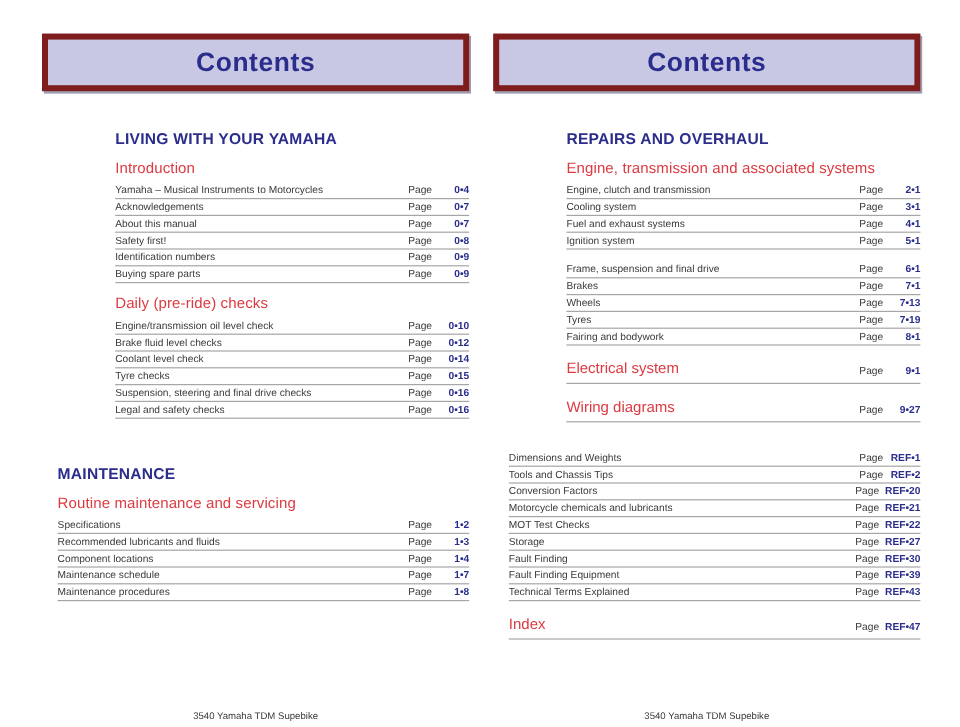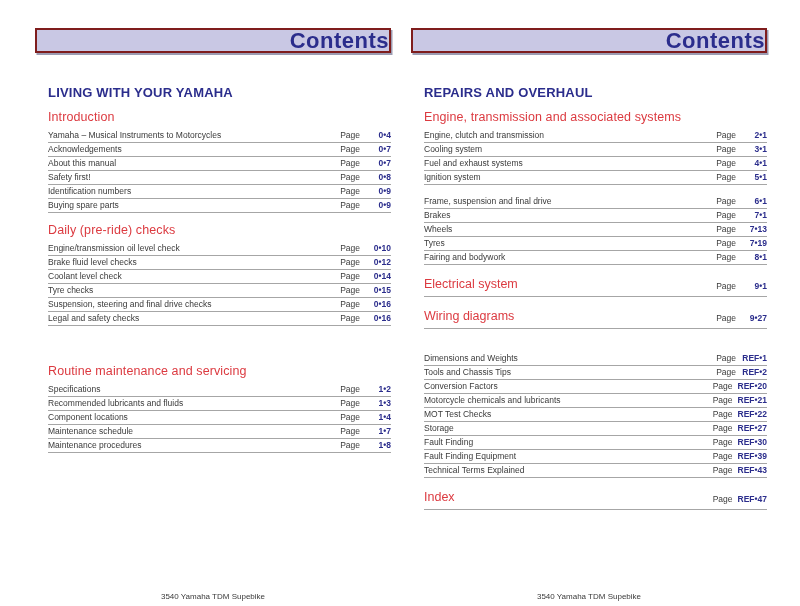--- a/index.html
+++ b/index.html
@@ -15,33 +15,33 @@
   body{
     background:var(--paper);
     font-family:"Liberation Sans","DejaVu Sans",sans-serif;
     position:relative;
   }
   .page{position:absolute;top:0;bottom:0;width:356px;}
   .page-left{left:35px;}
   .page-right{left:411px;}
 
   .banner{
-    margin-top:28px;height:25px;
+    margin-top:28px;height:48px;
     background:var(--banner-bg);
-    border:2px solid #7f1d1d;
+    border:5px solid #7f1d1d;
     box-shadow:1.5px 2px 0 #9c9cb2;
-    display:flex;align-items:center;justify-content:flex-end;
+    display:flex;align-items:center;justify-content:center;
   }
   .banner-text{
     font-size:22px;font-weight:bold;color:var(--navy);letter-spacing:.5px;
   }
 
   .content{margin-left:13px;}
 
-  .section:first-child{margin-top:32px;}
+  .section:first-child{margin-top:32px;margin-left:48px;}
   .page-left .section + .section{margin-top:38px;}
   .page-right .section + .section{margin-top:11px;}
 
   .section-heading{
     font-size:13px;font-weight:bold;color:var(--navy);letter-spacing:.2px;
   }
 
   .group{margin-top:10px;}
   .group-heading{
     font-size:12.5px;color:var(--red);margin-bottom:5px;letter-spacing:.1px;
@@ -170,20 +170,21 @@
               <span class="row-label">Legal and safety checks</span>
               <span class="row-right">
                 <span class="pw">Page</span>
                 <span class="pn">0•16</span>
               </span>
             </div>
           </div>
         </div>
       </div>
       <div class="section">
+        <div class="section-heading">MAINTENANCE</div>
         <div class="group">
           <div class="group-heading">Routine maintenance and servicing</div>
           <div class="rows">
             <div class="row">
               <span class="row-label">Specifications</span>
               <span class="row-right">
                 <span class="pw">Page</span>
                 <span class="pn">1•2</span>
               </span>
             </div>

